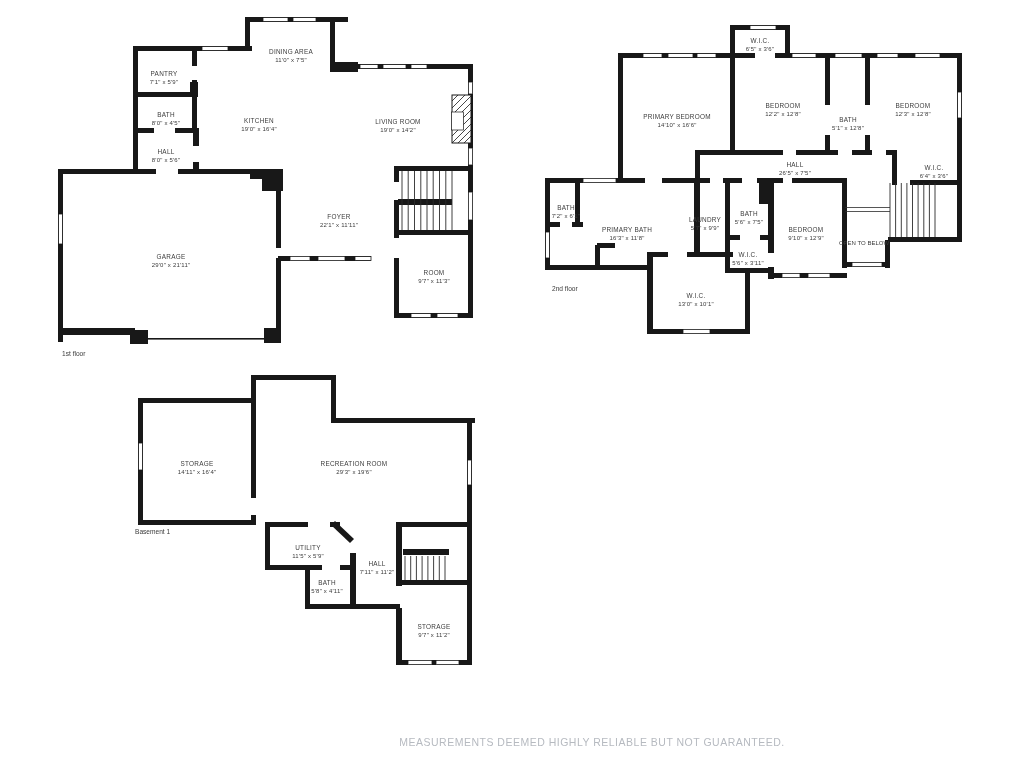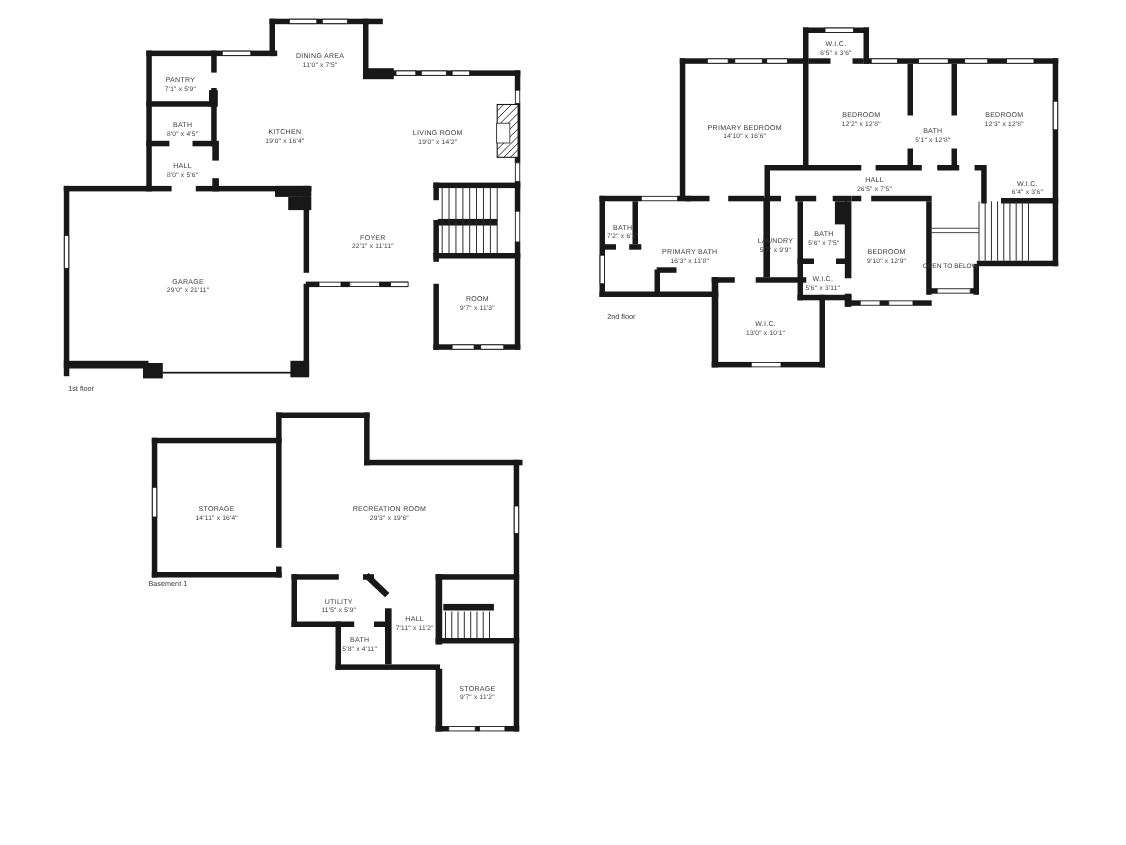--- a/index.html
+++ b/index.html
@@ -365,14 +365,15 @@
   <div class="room-label" style="left:327px;top:586px">
       <span class="nm">BATH</span>
       <span class="dm">5'8" x 4'11"</span>
     </div>
   <div class="room-label" style="left:434px;top:630px">
       <span class="nm">STORAGE</span>
       <span class="dm">9'7" x 11'2"</span>
     </div>
   <div class="floor-caption" style="left:135px;top:528px">Basement 1</div>
 
+  <div class="disclaimer">MEASUREMENTS DEEMED HIGHLY RELIABLE BUT NOT GUARANTEED.</div>
 
 </div>
 
 </body></html>

